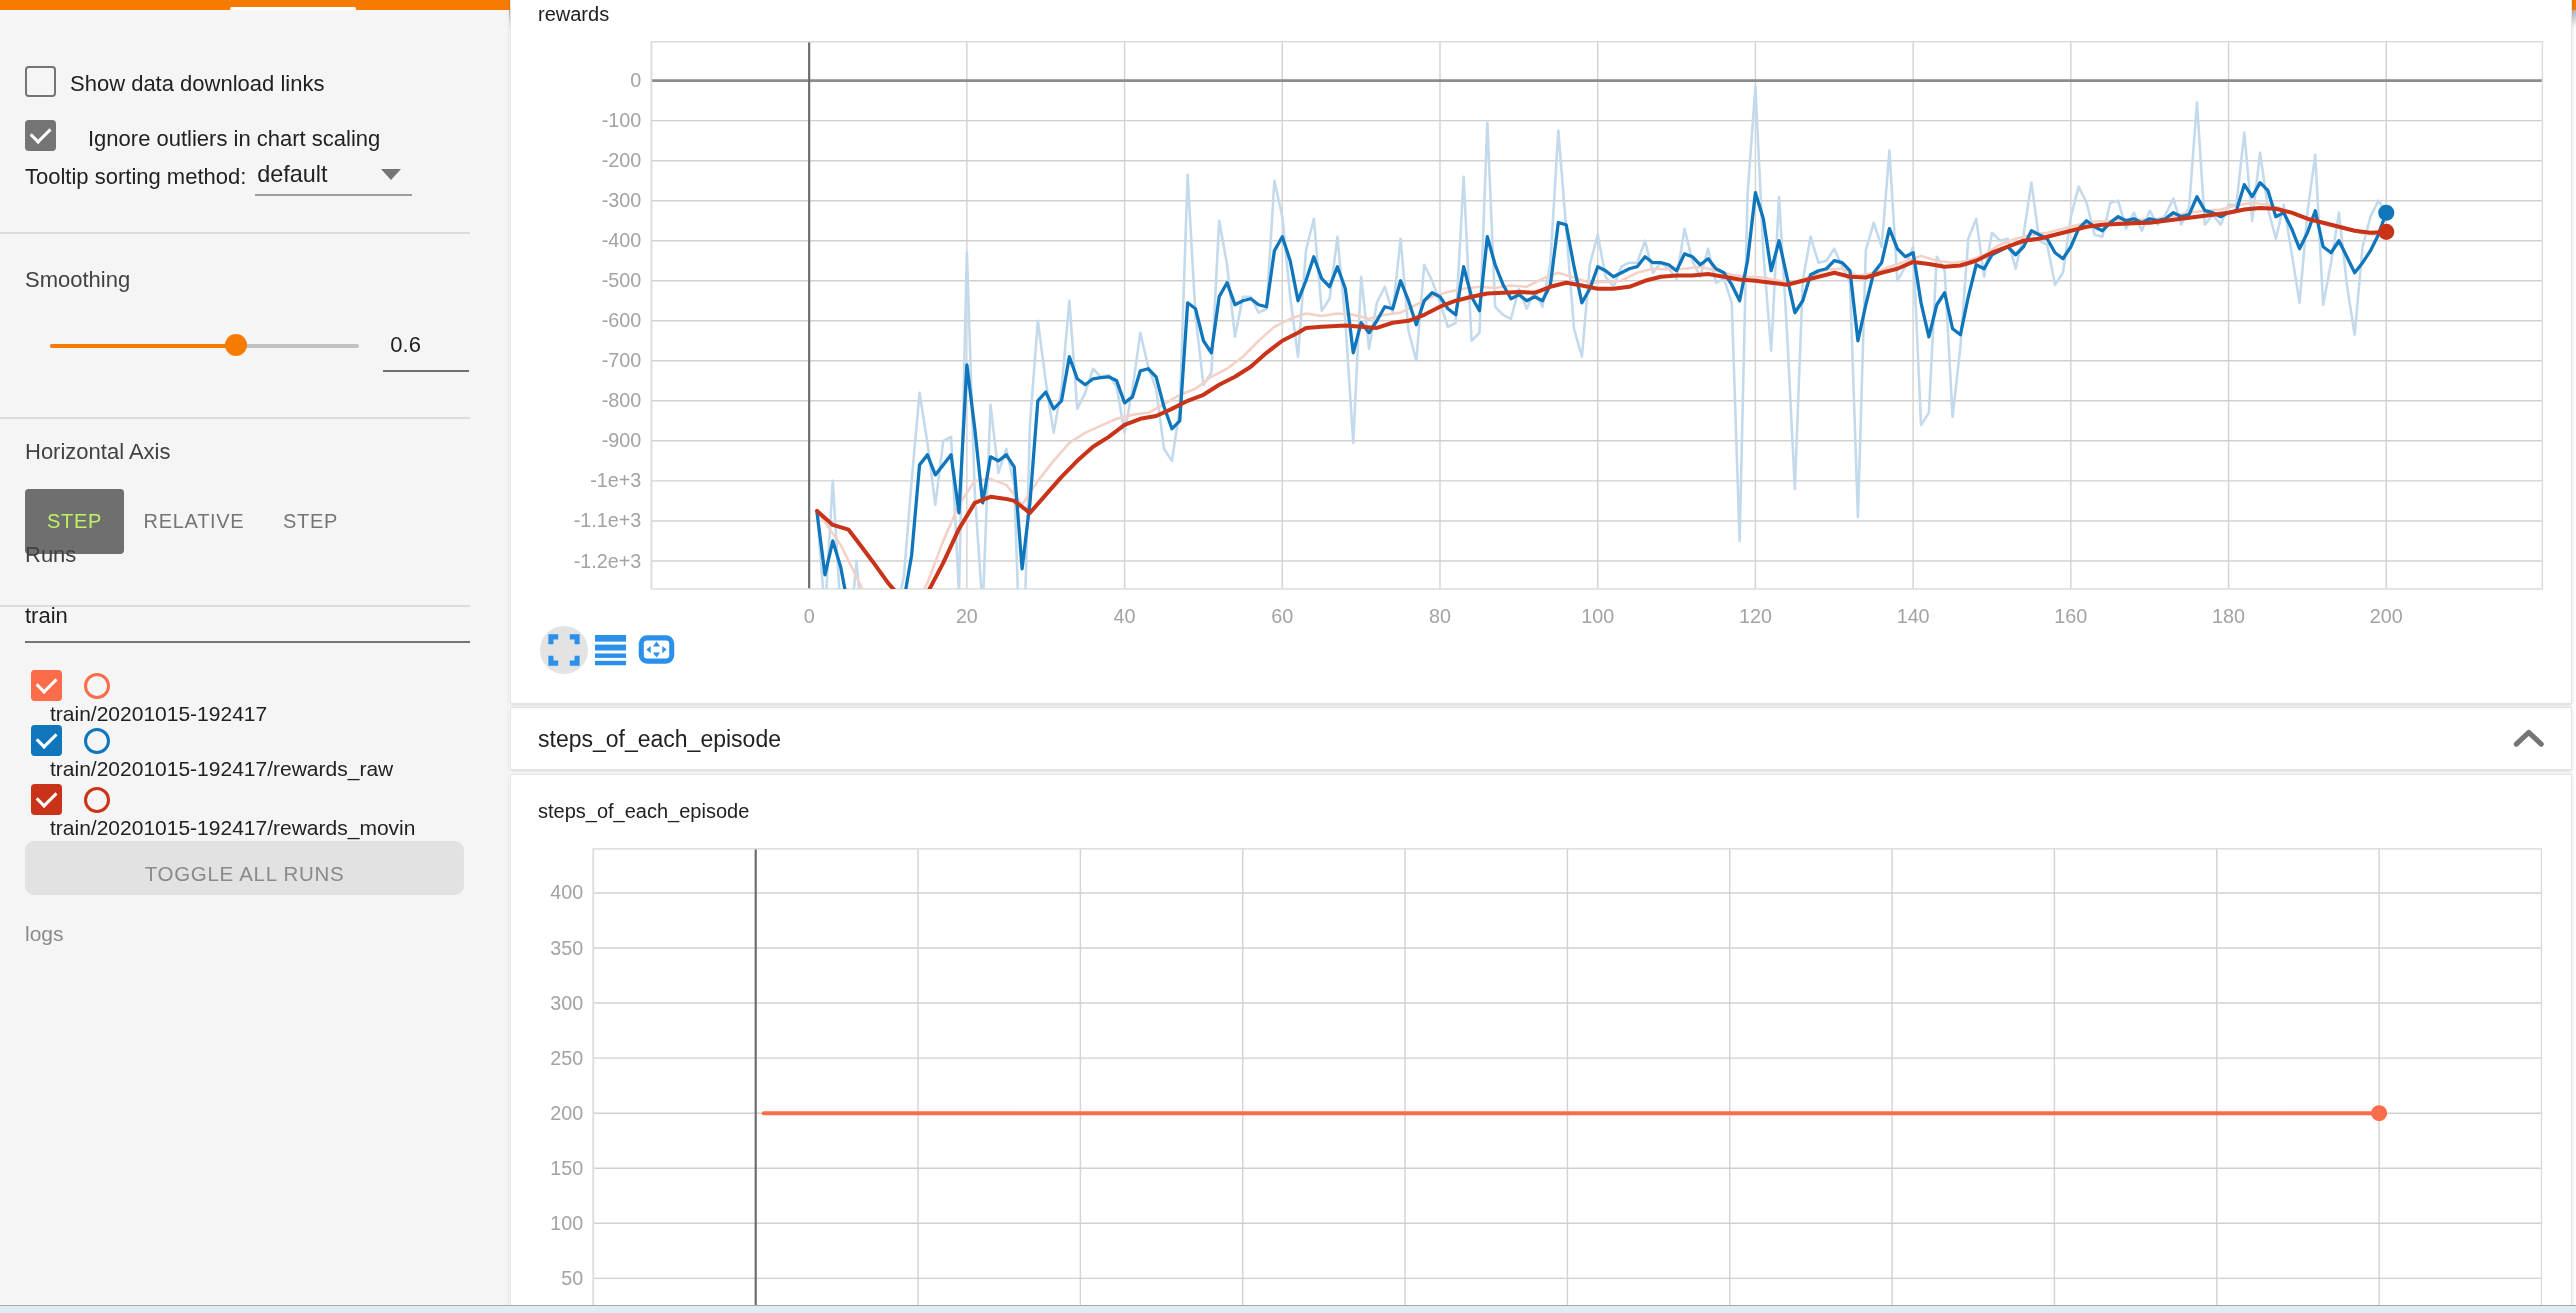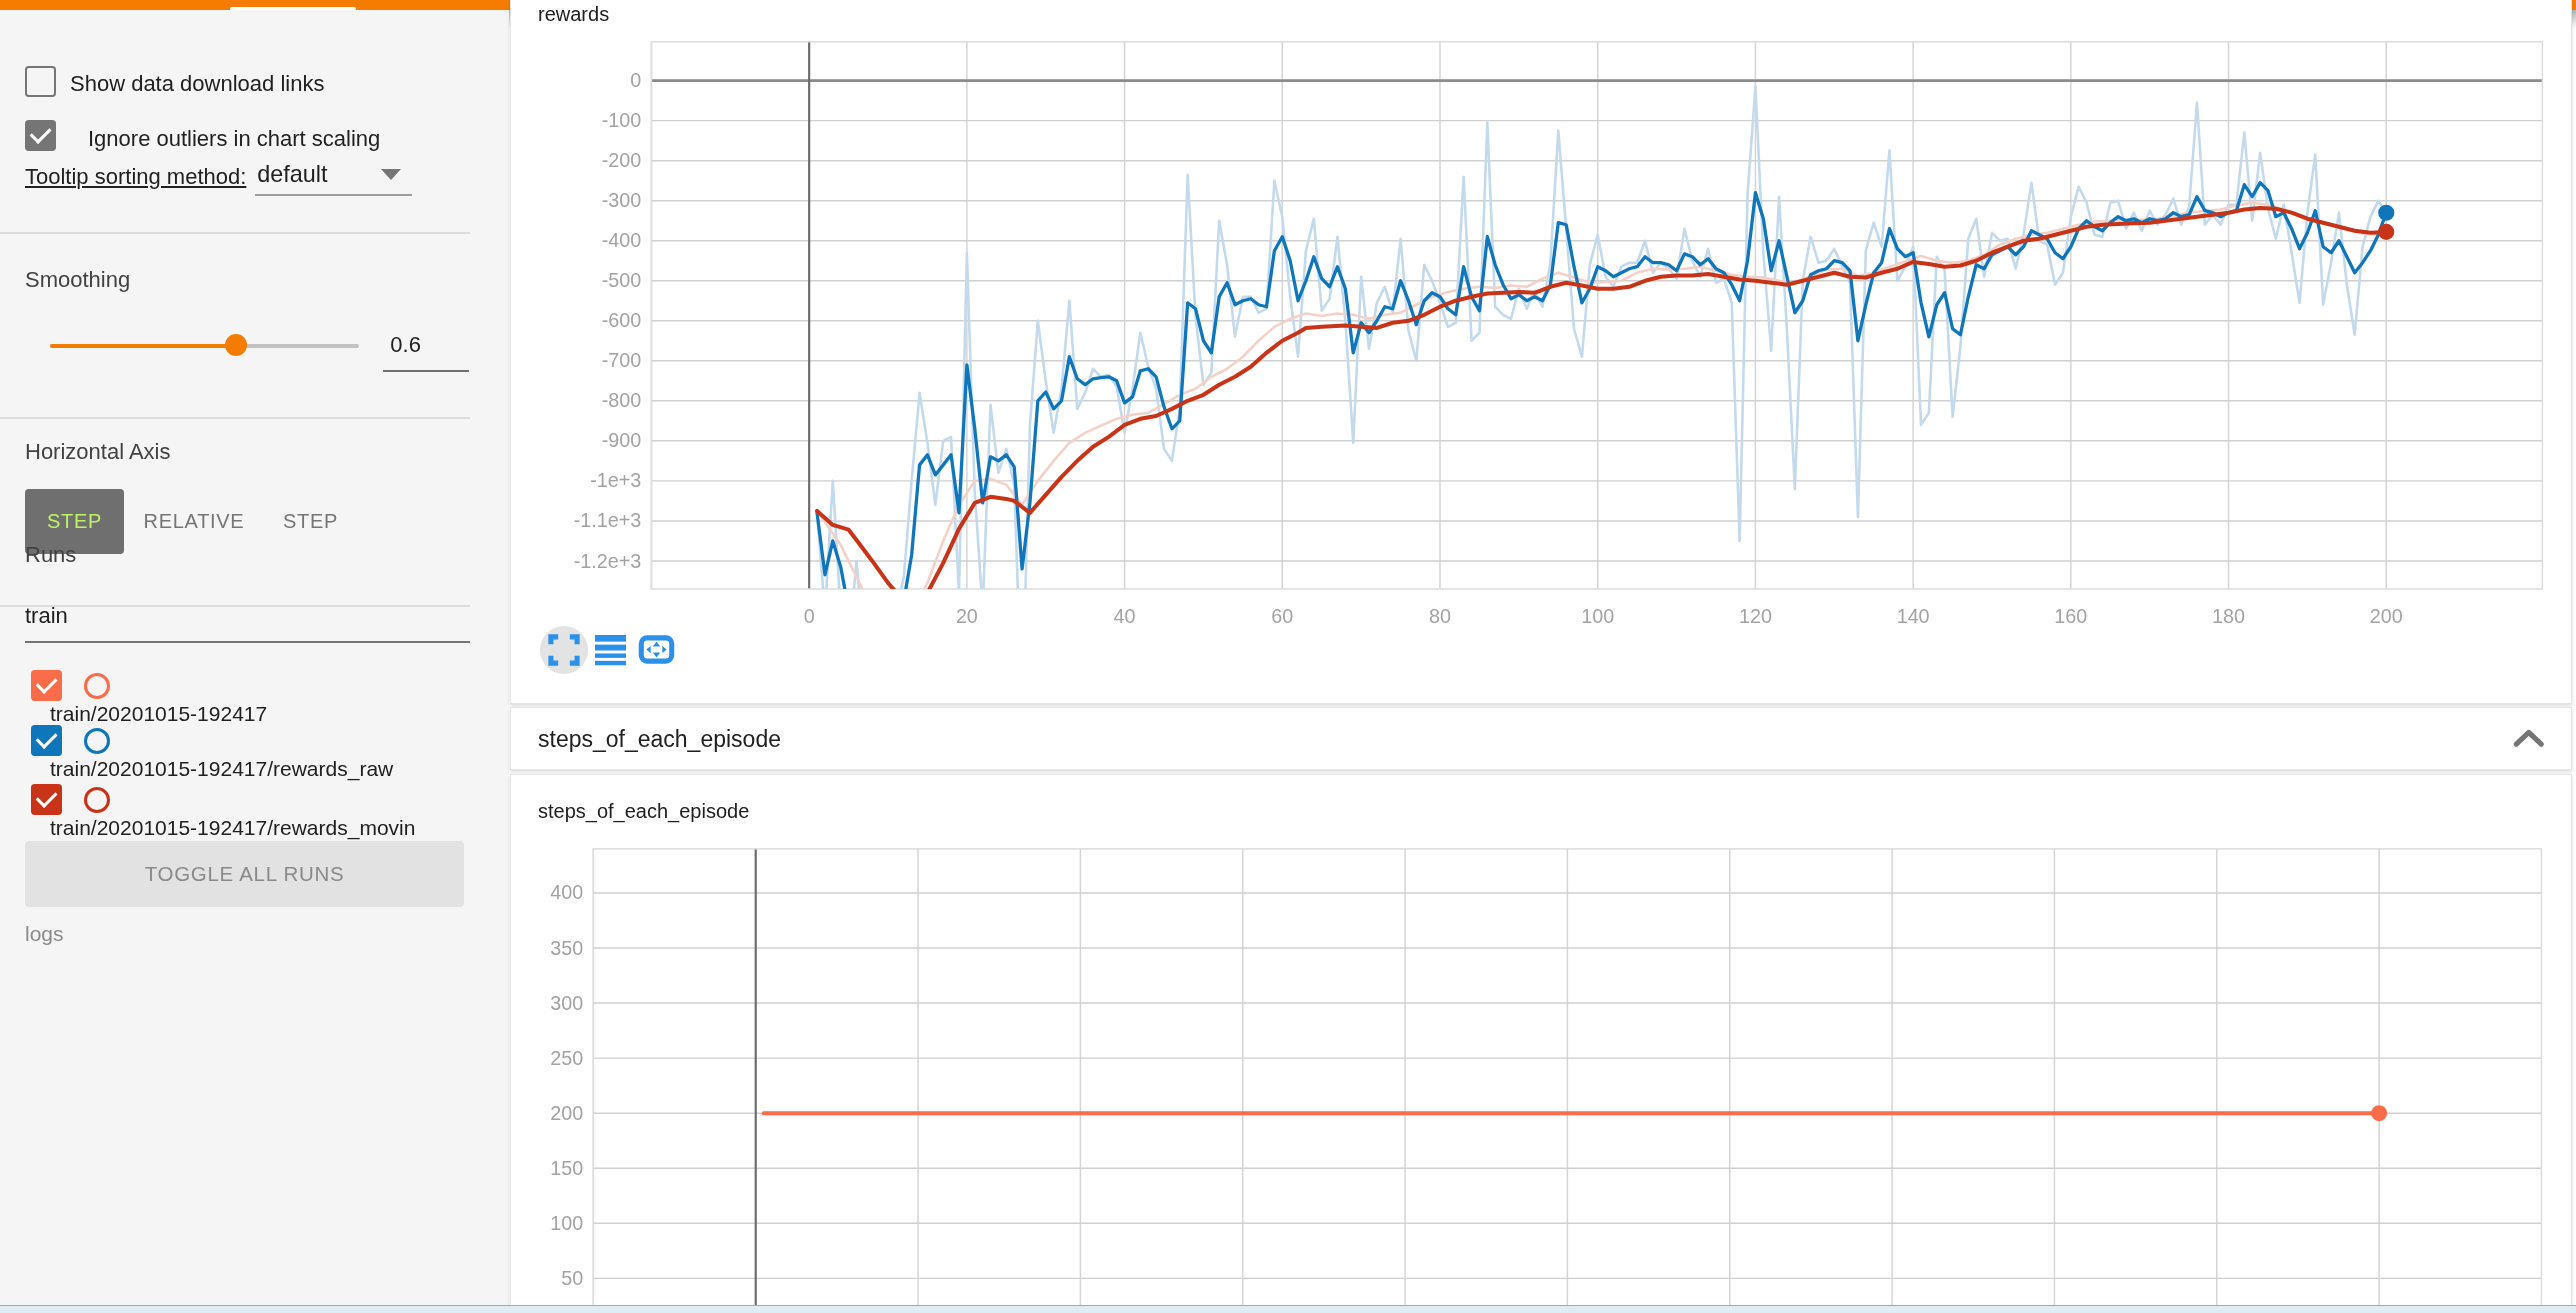--- a/index.html
+++ b/index.html
@@ -50,21 +50,21 @@
   </div>
   <div class="abs lbl" style="left:70px;top:61px;">Show data download links</div>
 
   <div class="abs" style="left:25px;top:110px;">
     <div class="cbx filled" style="position:relative;">
         <div class="checkmark"></div>
       </div>
   </div>
   <div class="abs lbl" style="left:88px;top:116px;">Ignore outliers in chart scaling</div>
 
-  <div class="abs lbl" style="left:25px;top:154px;text-decoration:underline;">Tooltip sorting method:</div>
+  <div class="abs lbl" style="left:25px;top:154px;">Tooltip sorting method:</div>
   <div class="abs" style="left:255px;top:146px;width:157px;height:39px;">
     <div class="abs lbl" style="left:2.2px;top:4.4px;font-size:23.4px;">default</div>
     <div class="abs ddl-arrow" style="left:126px;top:13px;"></div>
     <div class="abs underline" style="left:0;top:38px;width:157px;background:#9e9e9e;"></div>
   </div>
 
   <div class="abs divider" style="top:222px;"></div>
 
   <div class="abs seclbl" style="left:25px;top:257px;">Smoothing</div>
   <div class="abs" style="left:50px;top:322px;width:309px;height:26px;">
@@ -101,21 +101,21 @@
     <div class="cbx filled runcb" style="position: relative; display: inline-block; vertical-align: middle; background: rgb(16, 118, 188);"><div class="checkmark"></div></div>
     <div class="radio runradio" style="display: inline-block; vertical-align: middle; margin-left: 19px; border: 3.7px solid rgb(16, 118, 188);"></div>
     <div class="runlabel" style="display:inline-block;vertical-align:middle;margin-left:19px;">train/20201015-192417/rewards_raw</div>
   </div>
   <div class="abs" style="left:31px;top:774px;">
     <div class="cbx filled runcb" style="position: relative; display: inline-block; vertical-align: middle; background: rgb(201, 52, 24);"><div class="checkmark"></div></div>
     <div class="radio runradio" style="display: inline-block; vertical-align: middle; margin-left: 19px; border: 3.7px solid rgb(201, 52, 24);"></div>
     <div class="runlabel" style="display:inline-block;vertical-align:middle;margin-left:19px;">train/20201015-192417/rewards_moving_average</div>
   </div>
 
-  <div class="abs togglebtn" style="left:25px;top:831px;width:439px;height:66px;">TOGGLE ALL RUNS</div>
+  <div class="abs togglebtn" style="left:25px;top:831px;width:439px;height:54px;border-radius:9px;">TOGGLE ALL RUNS</div>
 
   <div class="abs" style="left:25px;top:912px;font-size:21px;color:#8a8a8a;">logs</div>
 </div>
 
 <div class="abs card" style="left:510px;top:-4.4px;width:2062px;height:708px;"></div>
 <div class="abs cardtitle" style="left:538px;top:2.9px;">rewards</div>
 
 <div class="abs card" style="left:510px;top:707px;width:2062px;height:63px;"></div>
 <div class="abs cardtitle" style="left:538px;top:726px;font-size:23px;">steps_of_each_episode</div>
 <svg class="abs" style="left:2509px;top:728px;" width="41" height="22" viewBox="0 0 56 30">

